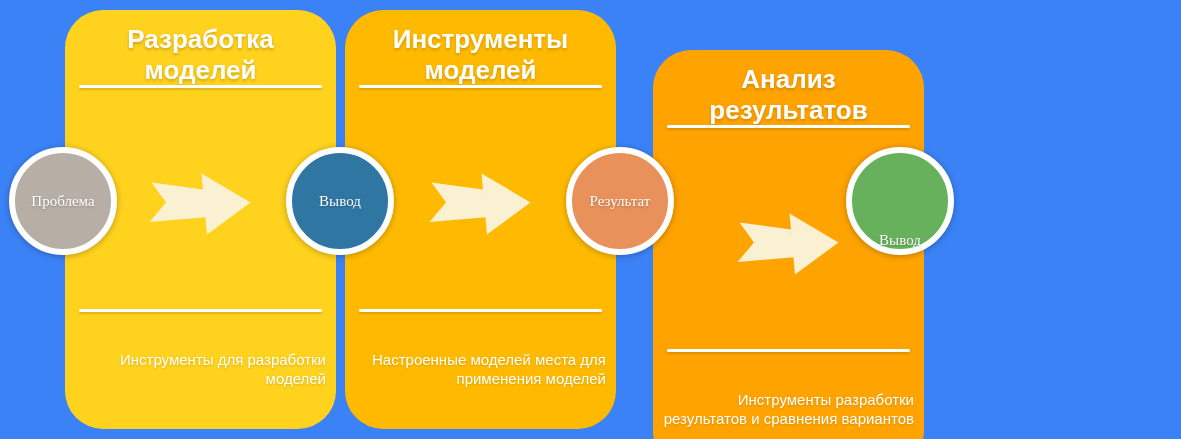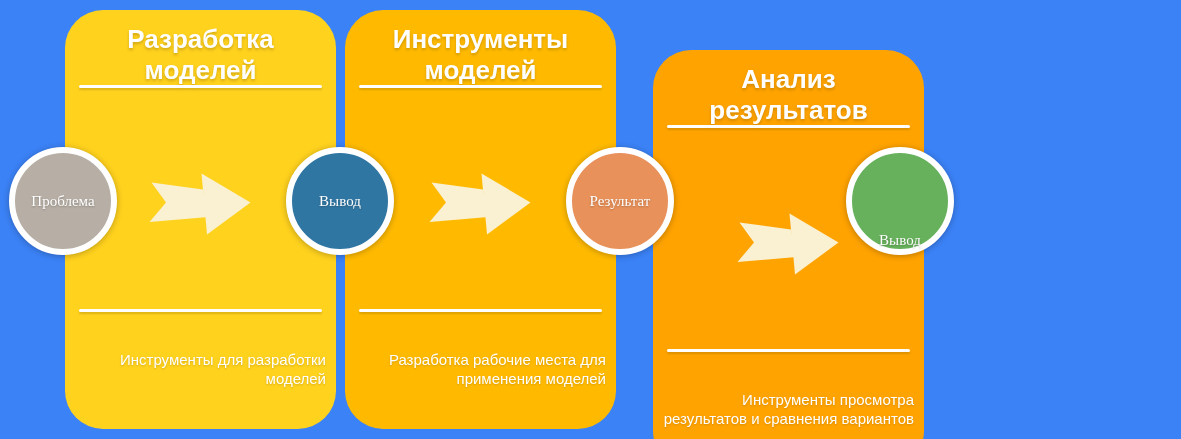--- a/index.html
+++ b/index.html
@@ -115,35 +115,35 @@
     <h2 class="panel-title">
       <span>Инструменты</span>
       <span>моделей</span>
     </h2>
     <div class="rule rule-top"></div>
     <svg class="arrow" viewBox="0 0 104 64" xmlns="http://www.w3.org/2000/svg" aria-hidden="true" style="color: rgb(250, 240, 210);">
       <polygon fill="currentColor" points="52.5,1.5 101.5,30.5 58,62.5"></polygon>
       <polygon fill="currentColor" points="2.5,10.5 54,17.5 59.5,45 0.5,50 17,30.5"></polygon>
     </svg>
     <div class="rule rule-bottom"></div>
-    <p class="panel-desc">Разработка рабочие места для применения моделей</p>
+    <p class="panel-desc">Настроенные моделей места для применения моделей</p>
   </section>
 
   <section class="panel panel-3" style="background: rgb(255, 163, 0);">
     <h2 class="panel-title">
       <span>Анализ</span>
       <span>результатов</span>
     </h2>
     <div class="rule rule-top"></div>
     <svg class="arrow" viewBox="0 0 104 64" xmlns="http://www.w3.org/2000/svg" aria-hidden="true" style="color: rgb(250, 240, 210);">
       <polygon fill="currentColor" points="52.5,1.5 101.5,30.5 58,62.5"></polygon>
       <polygon fill="currentColor" points="2.5,10.5 54,17.5 59.5,45 0.5,50 17,30.5"></polygon>
     </svg>
     <div class="rule rule-bottom"></div>
-    <p class="panel-desc">Инструменты просмотра результатов и сравнения вариантов</p>
+    <p class="panel-desc">Инструменты разработки результатов и сравнения вариантов</p>
   </section>
 
   <div class="node node-1" style="background: rgb(183, 175, 165);">
     <span>Проблема</span>
   </div>
   <div class="node node-2" style="background: rgb(48, 118, 163);">
     <span>Вывод</span>
   </div>
   <div class="node node-3" style="background: rgb(232, 145, 90);">
     <span>Результат</span>

